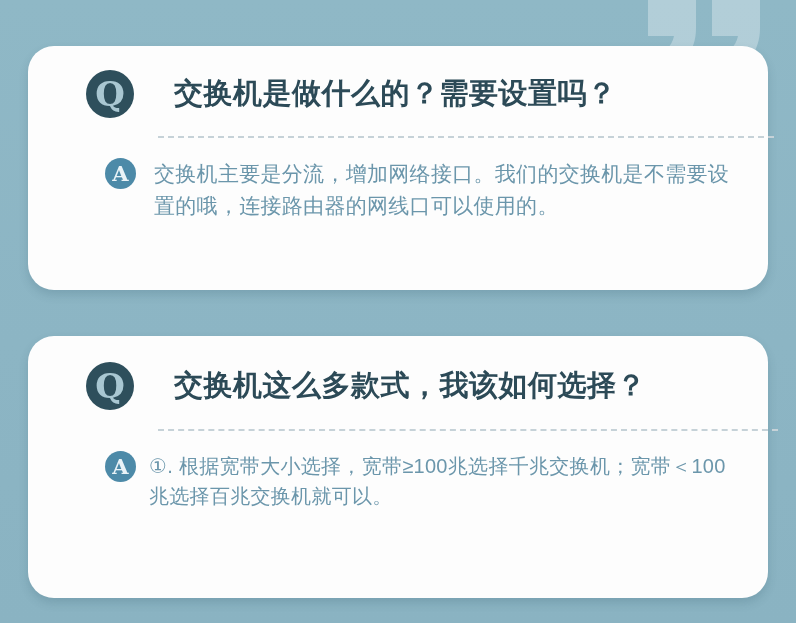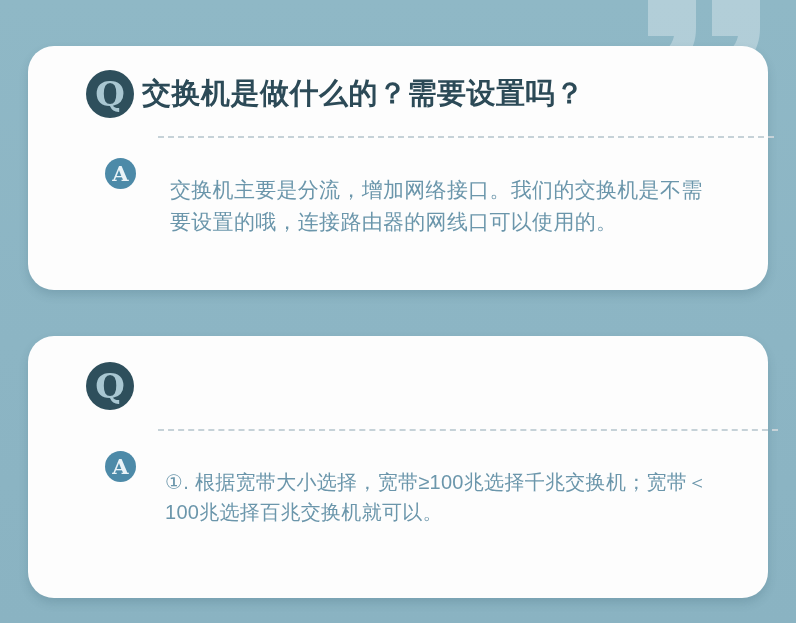--- a/index.html
+++ b/index.html
@@ -84,21 +84,21 @@
     width: 31px;
     height: 31px;
     background: #4d8aa8;
     color: #eaf3f7;
     font-size: 21px;
     font-family: "DejaVu Serif", "Liberation Serif", serif;
     margin-left: 47px;
   }
 
   .q-text {
-    margin-left: 8px;
+    margin-left: 40px;
     font-size: 29px;
     font-weight: bold;
     color: #2c4a57;
     letter-spacing: 0.5px;
     white-space: nowrap;
   }
 
   
   .divider {
     margin: 0 0 0 100px;
@@ -123,21 +123,21 @@
     color: #6b96ab;
     letter-spacing: 0.3px;
     max-width: 608px;
   }
   .card-2 .a-text {
     font-size: 20px;
     line-height: 1.50;
     margin-left: 13px;
     max-width: 614px;
   }
-  .a-text p { margin: 16px; }
+  .a-text p { margin: 0; }
 </style>
 </head>
 <body>
 
 <div class="page-bg"></div>
 
 <svg class="quote-deco" viewBox="0 0 140 86" xmlns="http://www.w3.org/2000/svg">
   <path d="M10 0 H58 V38 C58 62 44 78 22 86 L12 70 C26 64 34 56 36 46 H10 Z" fill="#cfe0e7"></path>
   <path d="M74 0 H122 V38 C122 62 108 78 86 86 L76 70 C90 64 98 56 100 46 H74 Z" fill="#cfe0e7"></path>
 </svg>
@@ -160,20 +160,21 @@
     </div>
 
   </div>
 </div>
 
 <div class="card card-2">
   <div class="card-inner">
 
     <div class="q-row">
       <div class="badge badge-q">Q</div>
+      <div class="q-text">交换机这么多款式，我该如何选择？</div>
     </div>
 
     <div class="divider"></div>
 
     <div class="a-row">
       <div class="badge badge-a">A</div>
       <div class="a-text">
         <p>①. 根据宽带大小选择，宽带≥100兆选择千兆交换机；宽带＜100兆选择百兆交换机就可以。</p>
       </div>
     </div>

